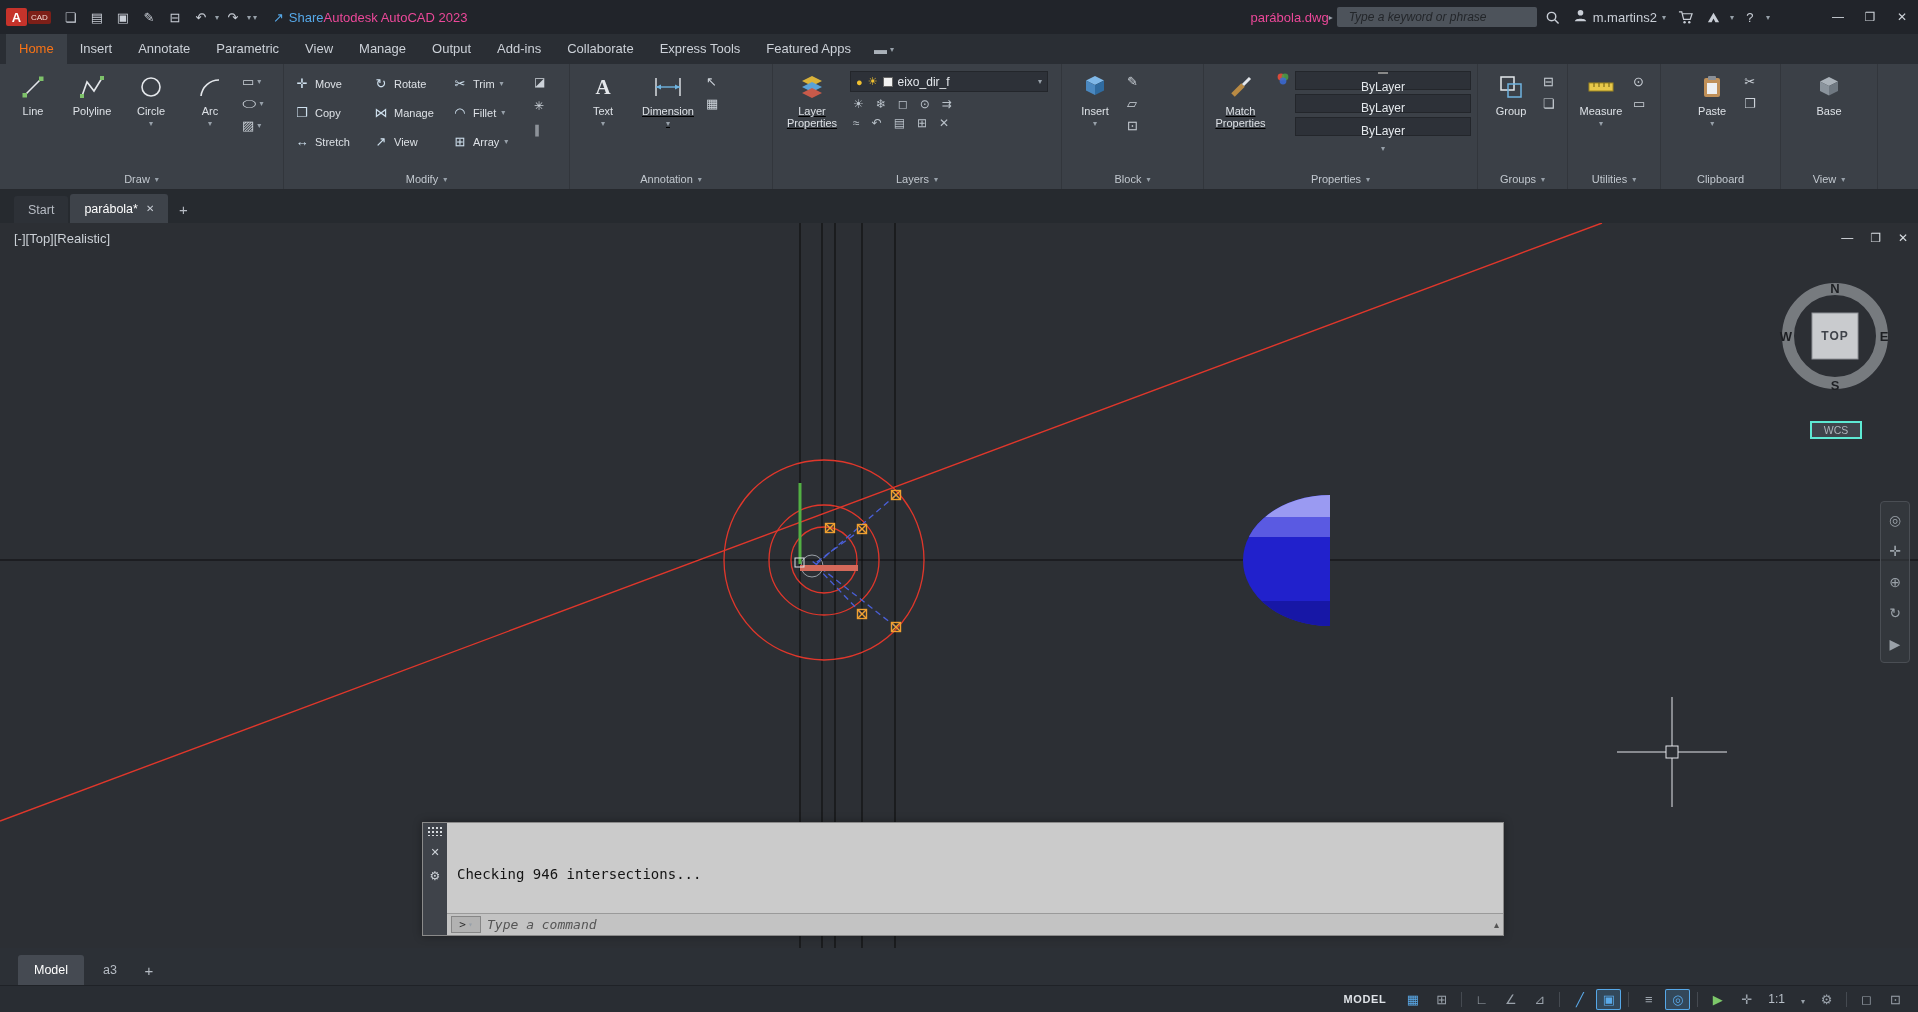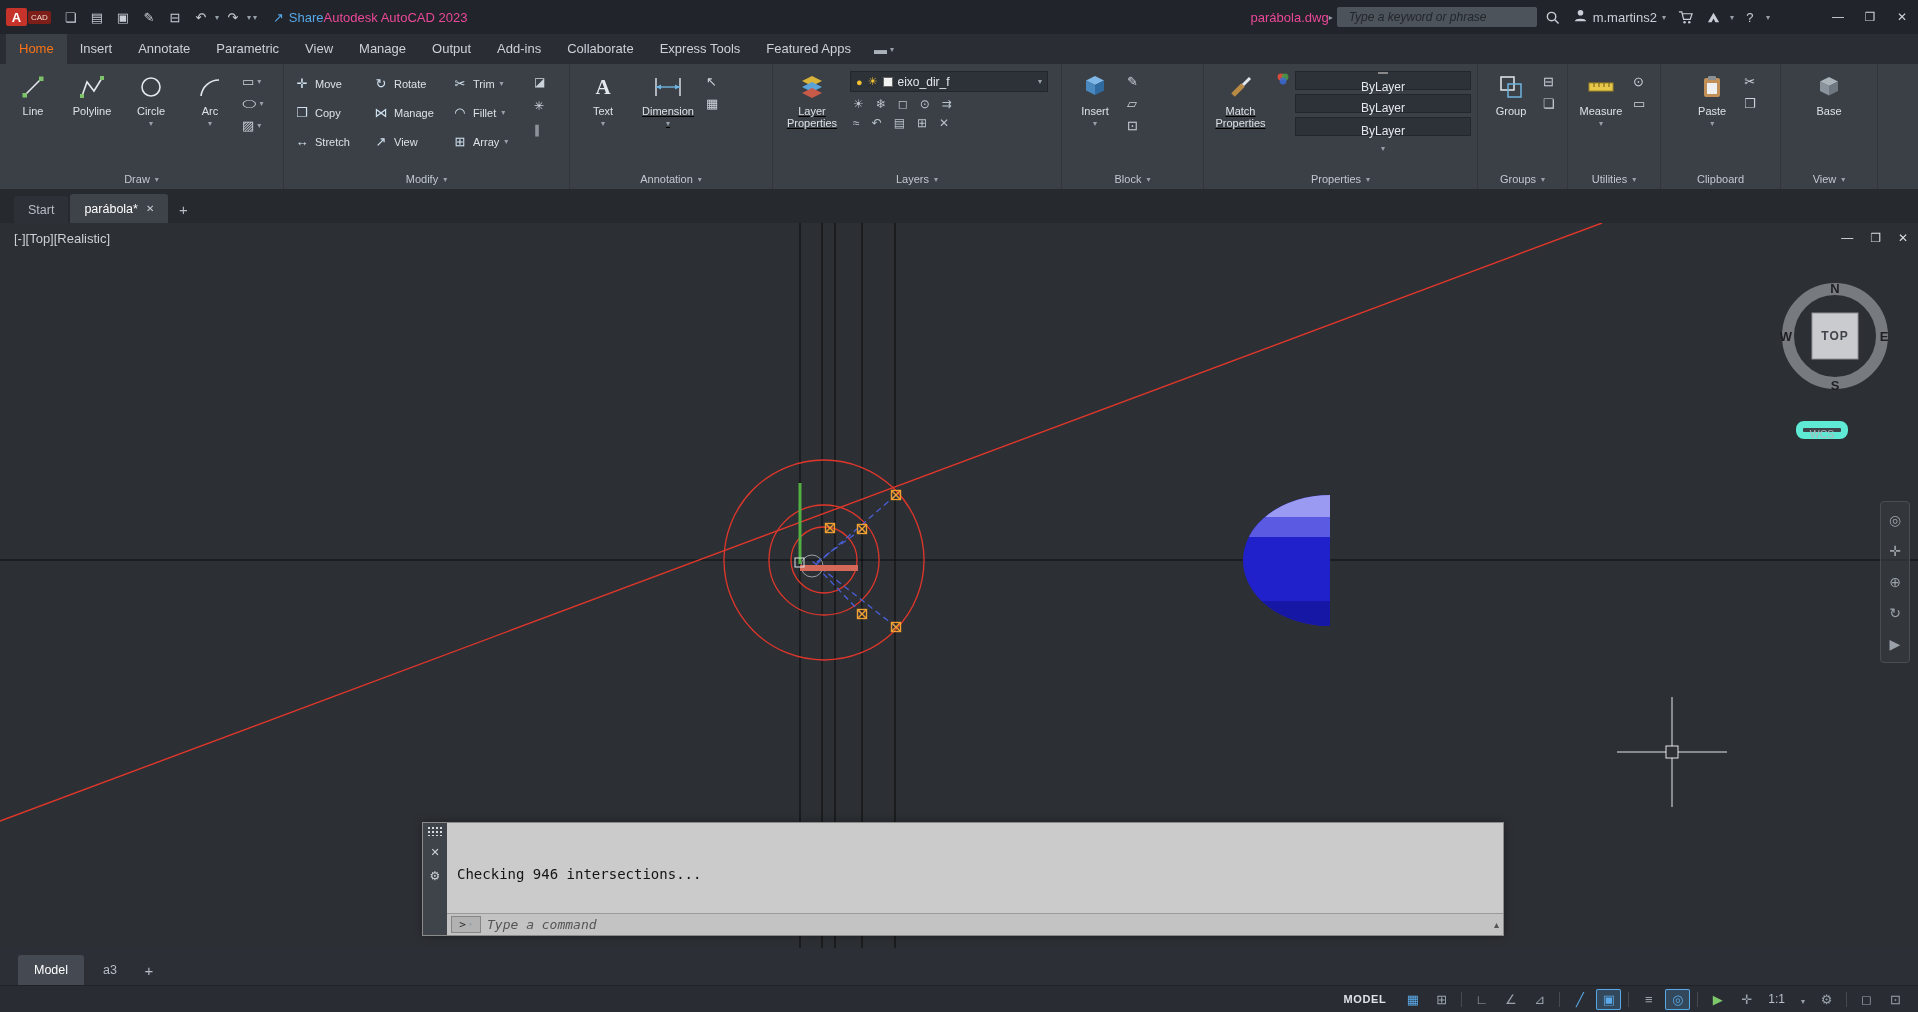--- a/index.html
+++ b/index.html
@@ -77,21 +77,21 @@
 .dash line{stroke:#4a5fd8;stroke-width:1.3;stroke-dasharray:6 4;}
 .marker rect{fill:none;stroke:#f0a030;stroke-width:1.4;}
 .marker line{stroke:#f0a030;stroke-width:1.4;}
 .xhair line{stroke:#e3e6ea;stroke-width:1;}
 .xhair rect{fill:none;stroke:#e3e6ea;stroke-width:1;}
 .vc-face{fill:#3f434a;font-size:12px;font-weight:bold;letter-spacing:1px;text-anchor:middle;font-family:"Liberation Sans",sans-serif;}
 .vc-dir{fill:#1d1f23;font-size:13px;font-weight:bold;text-anchor:middle;font-family:"Liberation Sans",sans-serif;}
 .vp-label{position:absolute;top:8px;left:14px;color:#ccd1d7;font-size:13px;cursor:pointer;}
 .vp-controls{position:absolute;top:8px;right:10px;display:flex;gap:17px;color:#d9dde2;font-size:12px;}
 .vp-controls span{cursor:pointer;}
-.wcs{position:absolute;top:198px;right:70px;width:52px;height:18px;background:#3f444b;border:7px solid #5eead4;border-radius:8px;display:grid;place-items:center;color:#aeb4bb;font-size:10.5px;cursor:pointer;}
+.wcs{position:absolute;top:198px;right:56px;width:52px;height:18px;background:#3f444b;border:2px solid #5eead4;border-radius:0;display:grid;place-items:center;color:#aeb4bb;font-size:10.5px;cursor:pointer;}
 .navbar{position:absolute;top:278px;right:8px;width:30px;background:rgba(58,62,68,.55);border:1px solid #4a4e54;border-radius:4px;display:flex;flex-direction:column;align-items:center;gap:15px;padding:10px 0;color:#9aa1a8;font-size:14px;}
 .navbar span{cursor:pointer;}
 
 
 .cmdwin{position:absolute;left:422px;top:599px;width:1082px;height:114px;display:flex;border:1px solid #8a8a8a;box-shadow:0 0 8px rgba(0,0,0,.35);}
 .cmd-strip{width:24px;background:#3f434a;display:flex;flex-direction:column;align-items:center;gap:10px;padding-top:3px;}
 .cmd-grip{width:16px;height:10px;background-image:radial-gradient(#d8dce0 1px,transparent 1.3px);background-size:4px 4px;cursor:grab;}
 .cmd-close{color:#cfd4da;font-size:11px;cursor:pointer;}
 .cmd-wrench{color:#cfd4da;font-size:12px;cursor:pointer;}
 .cmd-main{flex:1;display:flex;flex-direction:column;}

